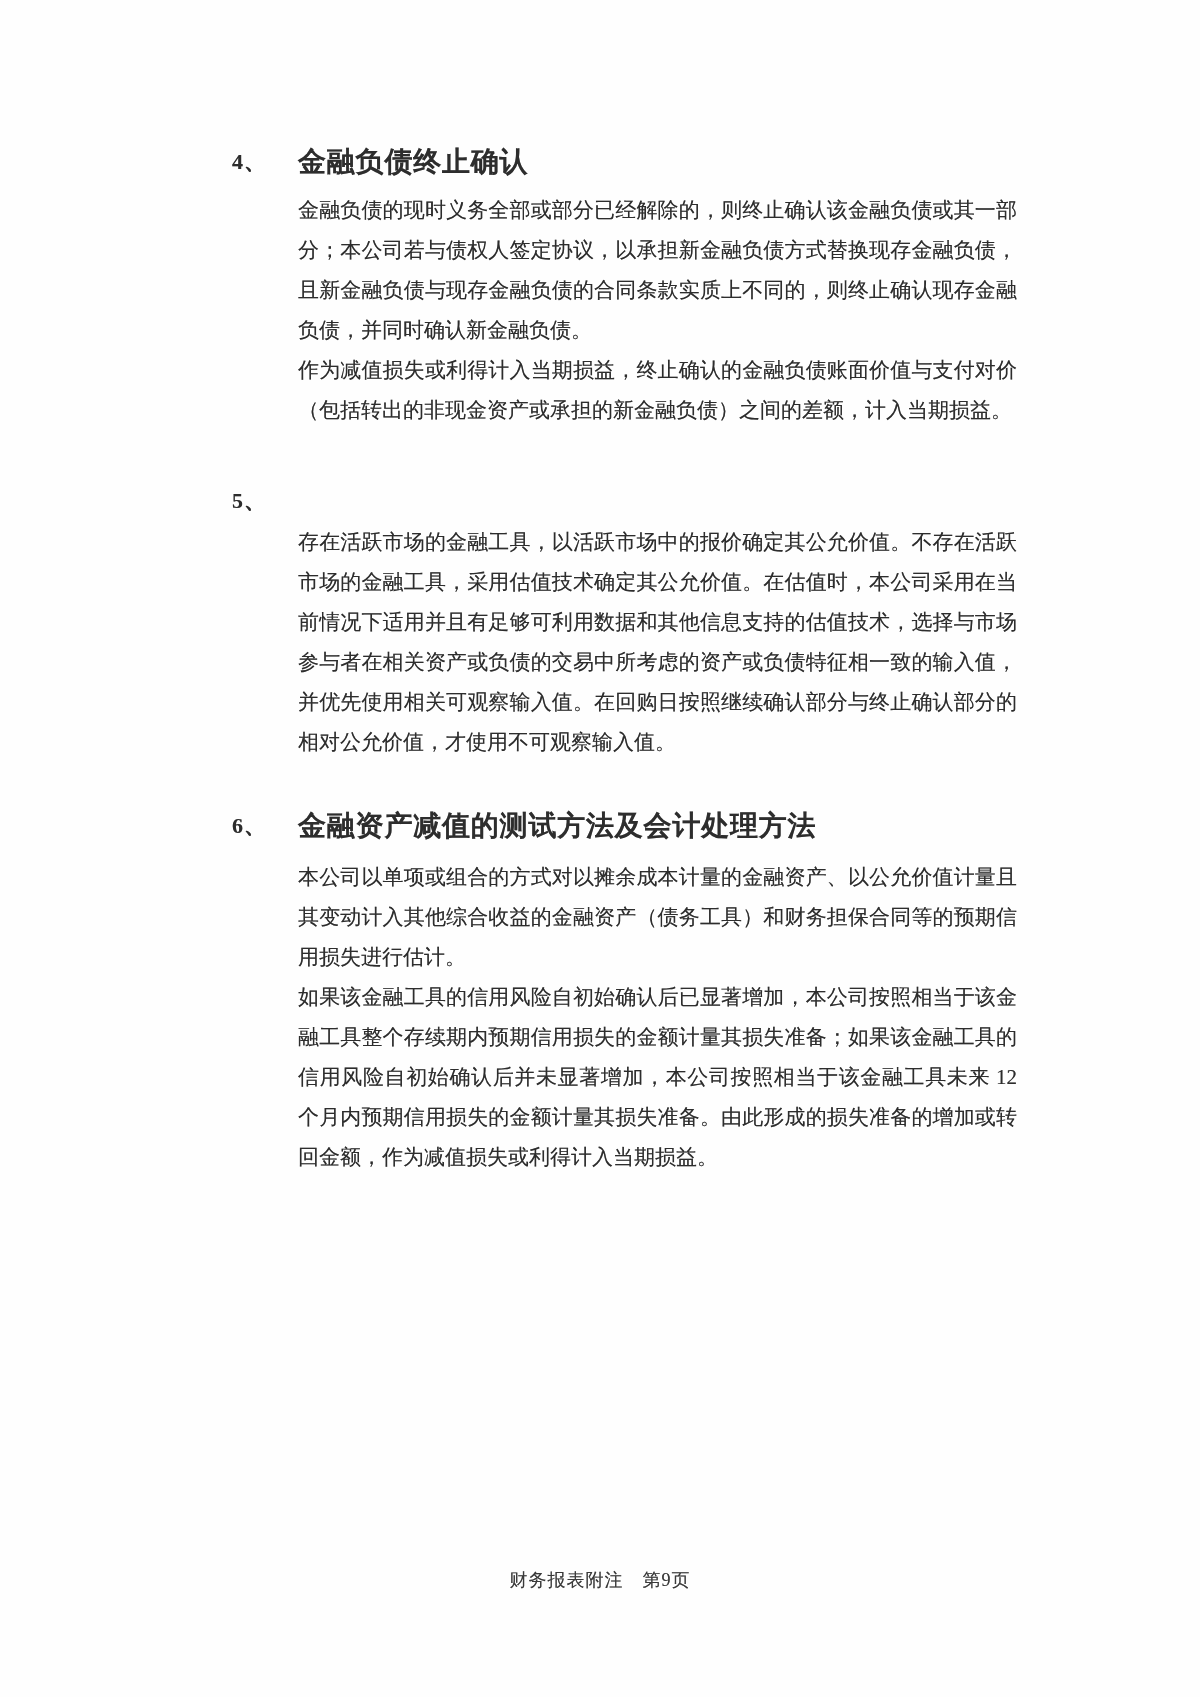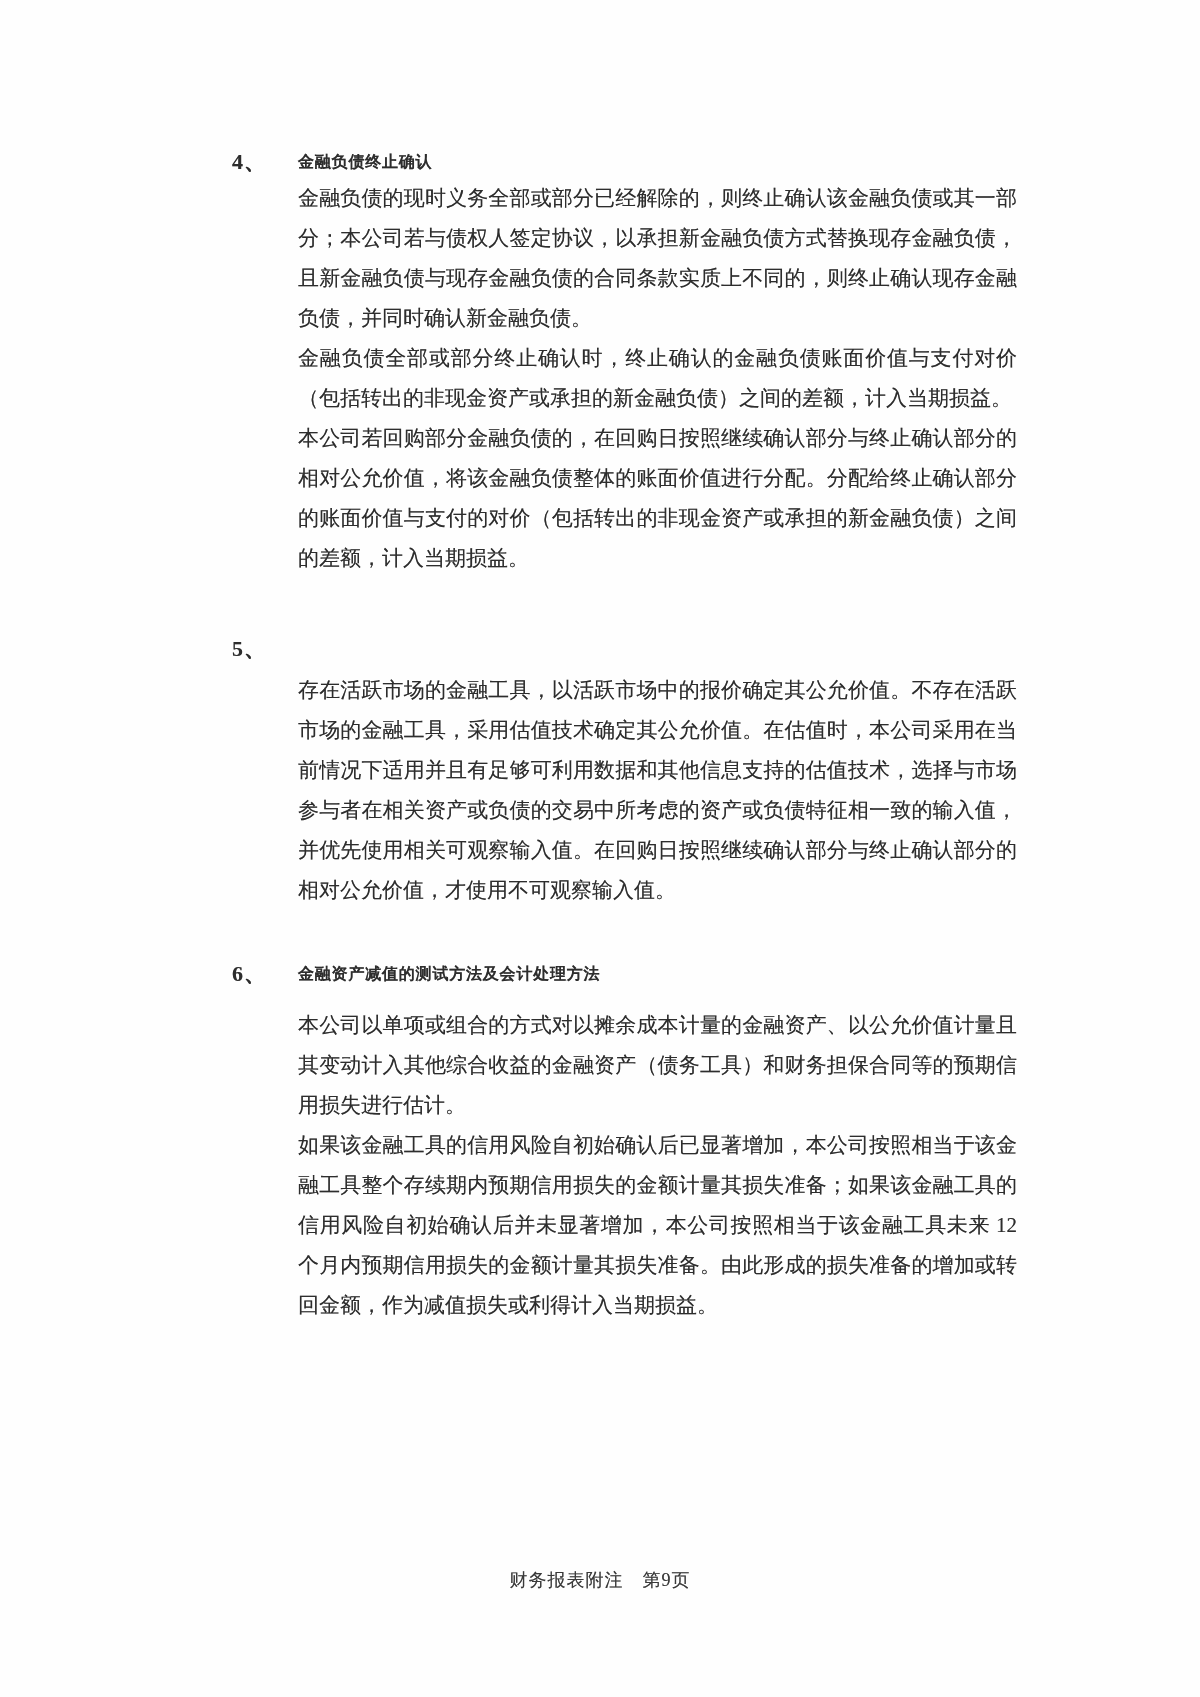--- a/index.html
+++ b/index.html
@@ -30,38 +30,38 @@
   }
   .sec-num {
     flex: 0 0 66px;
     width: 66px;
     font-size: 22px;
     font-weight: bold;
     letter-spacing: 1px;
   }
   .sec-title {
     margin: 0;
-    font-size: 16px;
+    font-size: 28px;
     font-weight: bold;
     letter-spacing: 0.8px;
   }
   .sec-body {
     margin-left: 66px;
     width: 719px;
     font-size: 21px;
     line-height: 40px;
     text-align: justify;
     text-justify: inter-ideograph;
   }
   .sec-body p {
     margin: 0;
     word-break: break-all;
   }
   .section-4 .sec-head { margin-top: 146px; }
-  .section-4 .sec-body { margin-top: 0; }
+  .section-4 .sec-body { margin-top: 12px; }
   .section-5 .sec-head { margin-top: 55px; }
   .section-5 .sec-body { margin-top: 5px; }
   .section-6 .sec-head { margin-top: 48px; }
   .section-6 .sec-body { margin-top: 15px; }
   .page-footer {
     position: absolute;
     left: 0;
     top: 1568px;
     width: 1200px;
     text-align: center;
@@ -77,22 +77,21 @@
 <div class="page">
   <div class="content">
 
     <section class="section-4">
       <div class="sec-head">
         <span class="sec-num">4、</span>
         <h2 class="sec-title">金融负债终止确认</h2>
       </div>
       <div class="sec-body">
         <p>金融负债的现时义务全部或部分已经解除的，则终止确认该金融负债或其一部分；本公司若与债权人签定协议，以承担新金融负债方式替换现存金融负债，且新金融负债与现存金融负债的合同条款实质上不同的，则终止确认现存金融负债，并同时确认新金融负债。</p>
-        <p>金融负债全部或部分终止确认时，终止确认的金融负债账面价值与支付对价（包括转出的非现金资产或承担的新金融负债）之间的差额，计入当期损益。</p>
-        <p>本公司若回购部分金融负债的，在回购日按照继续确认部分与终止确认部分的相对公允价值，将该金融负债整体的账面价值进行分配。分配给终止确认部分的账面价值与支付的对价（包括转出的非现金资产或承担的新金融负债）之间的差额，计入当期损益。</p>
+        <p>作为减值损失或利得计入当期损益，终止确认的金融负债账面价值与支付对价（包括转出的非现金资产或承担的新金融负债）之间的差额，计入当期损益。</p>
       </div>
     </section>
 
     <section class="section-5">
       <div class="sec-head">
         <span class="sec-num">5、</span>
       </div>
       <div class="sec-body">
         <p>存在活跃市场的金融工具，以活跃市场中的报价确定其公允价值。不存在活跃市场的金融工具，采用估值技术确定其公允价值。在估值时，本公司采用在当前情况下适用并且有足够可利用数据和其他信息支持的估值技术，选择与市场参与者在相关资产或负债的交易中所考虑的资产或负债特征相一致的输入值，并优先使用相关可观察输入值。在回购日按照继续确认部分与终止确认部分的相对公允价值，才使用不可观察输入值。</p>
       </div>

